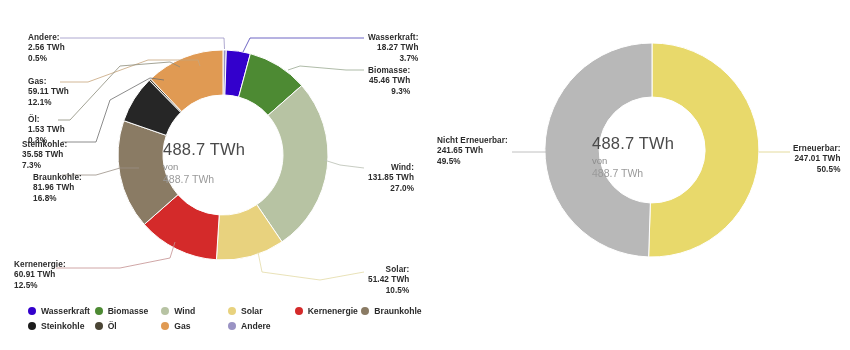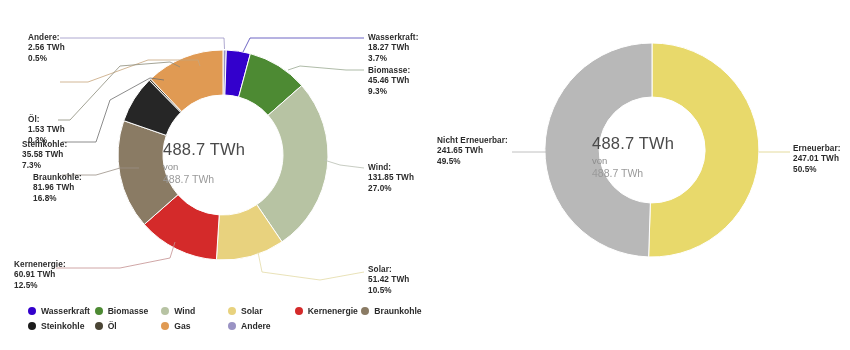--- a/index.html
+++ b/index.html
@@ -16,21 +16,21 @@
   .lbl{
     position:absolute;
     font-size:8.2px;
     line-height:10.4px;
     font-weight:bold;
     color:#2b2b2b;
     white-space:nowrap;
     letter-spacing:.1px;
   }
   .lbl .v{font-weight:bold;}
-  .lbl.r{text-align:left;}
+  .lbl.r{text-align:right;}
   .lbl.l{text-align:left;}
   .center-wrap{
     position:absolute;
     text-align:left;
     white-space:nowrap;
   }
   .center-main{
     font-size:16.5px;
     color:#4a4a4a;
     letter-spacing:.2px;
@@ -104,20 +104,25 @@
     <div class="center-main">488.7 TWh</div>
     <div class="center-von">von</div>
     <div class="center-sub">488.7 TWh</div>
   </div>
 
   <div class="lbl l" style="left:28px;top:33px;">
     <div>Andere:</div>
     <div class="v">2.56 TWh</div>
     <div class="v">0.5%</div>
   </div>
+  <div class="lbl l" style="left:28px;top:77px;">
+    <div>Gas:</div>
+    <div class="v">59.11 TWh</div>
+    <div class="v">12.1%</div>
+  </div>
   <div class="lbl l" style="left:28px;top:115px;">
     <div>Öl:</div>
     <div class="v">1.53 TWh</div>
     <div class="v">0.3%</div>
   </div>
   <div class="lbl l" style="left:22px;top:140px;">
     <div>Steinkohle:</div>
     <div class="v">35.58 TWh</div>
     <div class="v">7.3%</div>
   </div>

